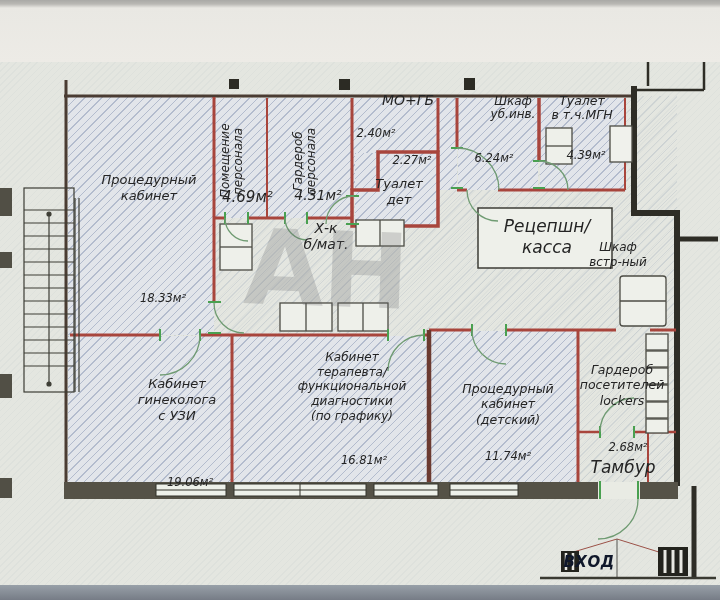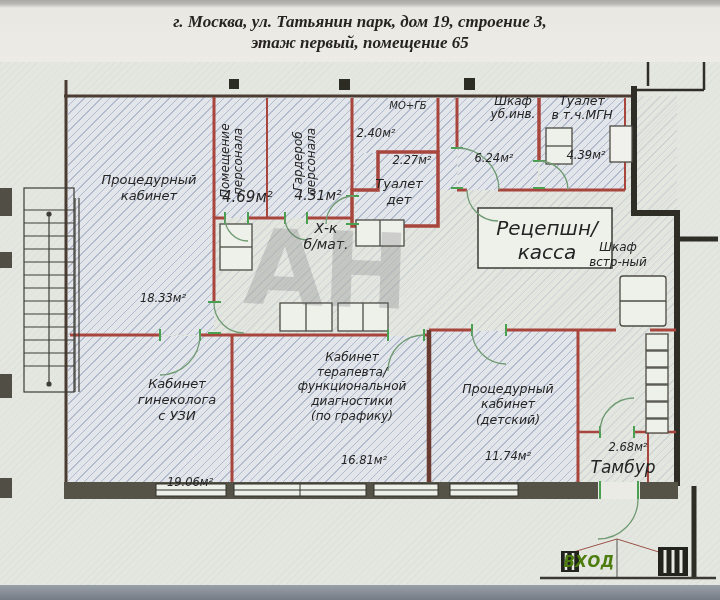--- a/index.html
+++ b/index.html
@@ -18,21 +18,21 @@
   .room{position:absolute;z-index:3;background:
     repeating-linear-gradient(135deg,rgba(88,108,150,.34) 0 1px,transparent 1px 6px),#e2e5ea;}
   svg.plan{position:absolute;left:0;top:0;z-index:20;pointer-events:none;}
   .lbl{position:absolute;font:italic 12.5px "DejaVu Sans",sans-serif;color:#242424;
     white-space:pre-line;text-align:center;line-height:1.22;z-index:40;}
   .area{font-size:11.5px;}
   .vert{writing-mode:vertical-rl;transform:rotate(180deg);line-height:1.05;}
   .watermark{position:absolute;left:244px;top:218px;z-index:50;
     font:bold 104px "DejaVu Sans",sans-serif;color:rgba(100,100,106,.24);
     letter-spacing:-2px;transform:rotate(2deg);line-height:1;}
-  .entr{font:bold italic 15px "DejaVu Sans",sans-serif;color:#4d7c0f;letter-spacing:.5px;}
+  .entr{font:bold italic 15px "DejaVu Sans",sans-serif;color:#0f172a;letter-spacing:.5px;}
   .botband{position:absolute;left:0;top:585px;width:720px;height:15px;z-index:30;
     background:linear-gradient(180deg,#98a0a8,#767c86);}
 </style>
 </head>
 <body>
 
 <div class="photo">
 
   <div class="corridor"></div>
   <div class="room" style="left:68px;top:97px;width:146px;height:238px"></div>
@@ -187,21 +187,21 @@
   <div class="lbl area" style="left:128px;top:291px;width:70px">18.33м²</div>
 
   <div class="lbl vert" style="left:219px;top:102px;width:42px;height:118px;font-size:12px">Помещение
 персонала</div>
   <div class="lbl area" style="left:222px;top:188px;width:50px;font-size:15px">4.69м²</div>
 
   <div class="lbl vert" style="left:292px;top:102px;width:42px;height:118px;font-size:12px">Гардероб
 персонала</div>
   <div class="lbl area" style="left:293px;top:187px;width:50px;font-size:14px">4.31м²</div>
 
-  <div class="lbl" style="left:365px;top:100px;width:86px;font-size:10px">МО+ГБ</div>
+  <div class="lbl" style="left:365px;top:92px;width:86px;font-size:14px">МО+ГБ</div>
   <div class="lbl area" style="left:350px;top:126px;width:52px">2.40м²</div>
 
   <div class="lbl area" style="left:386px;top:153px;width:52px">2.27м²</div>
   <div class="lbl" style="left:360px;top:176px;width:78px;font-size:13px">Туалет
 дет</div>
 
   <div class="lbl" style="left:477px;top:95px;width:72px;font-size:12px;line-height:1.1">Шкаф
 уб.инв.</div>
   <div class="lbl area" style="left:468px;top:151px;width:52px">6.24м²</div>
 
@@ -219,33 +219,34 @@
 функциональной
 диагностики
 (по графику)</div>
   <div class="lbl area" style="left:334px;top:453px;width:60px">16.81м²</div>
 
   <div class="lbl" style="left:446px;top:381px;width:124px;font-size:12.5px">Процедурный
 кабинет
 (детский)</div>
   <div class="lbl area" style="left:478px;top:449px;width:60px">11.74м²</div>
 
+  <div class="lbl" style="left:568px;top:362px;width:108px;font-size:12.5px">Гардероб
+посетителей
+lockers</div>
 
   <div class="lbl area" style="left:600px;top:440px;width:56px">2.68м²</div>
   <div class="lbl" style="left:588px;top:457px;width:70px;font-size:17px">Тамбур</div>
 
-  <div class="lbl" style="left:494px;top:216px;width:106px;font-size:20px">Рецепшн/
+  <div class="lbl" style="left:494px;top:216px;width:106px;font-size:17px">Рецепшн/
 касса</div>
   <div class="lbl" style="left:570px;top:240px;width:96px;font-size:12px">Шкаф
 встр-ный</div>
   <div class="lbl" style="left:298px;top:220px;width:56px;font-size:14px;line-height:1.15">Х-к
 б/мат.</div>
   <div class="lbl entr" style="left:558px;top:553px;width:62px">ВХОД</div>
 
   <div class="watermark">АН</div>
 
   <div class="header">
-    <div class="title" style="top:12px">г. Москва, ул. Татьянин парк, дом 19, строение 3,</div>
-    <div class="title" style="top:33px">этаж первый, помещение 65</div>
   </div>
 
   <div class="botband"></div>
 </div>
 
 </body></html>

